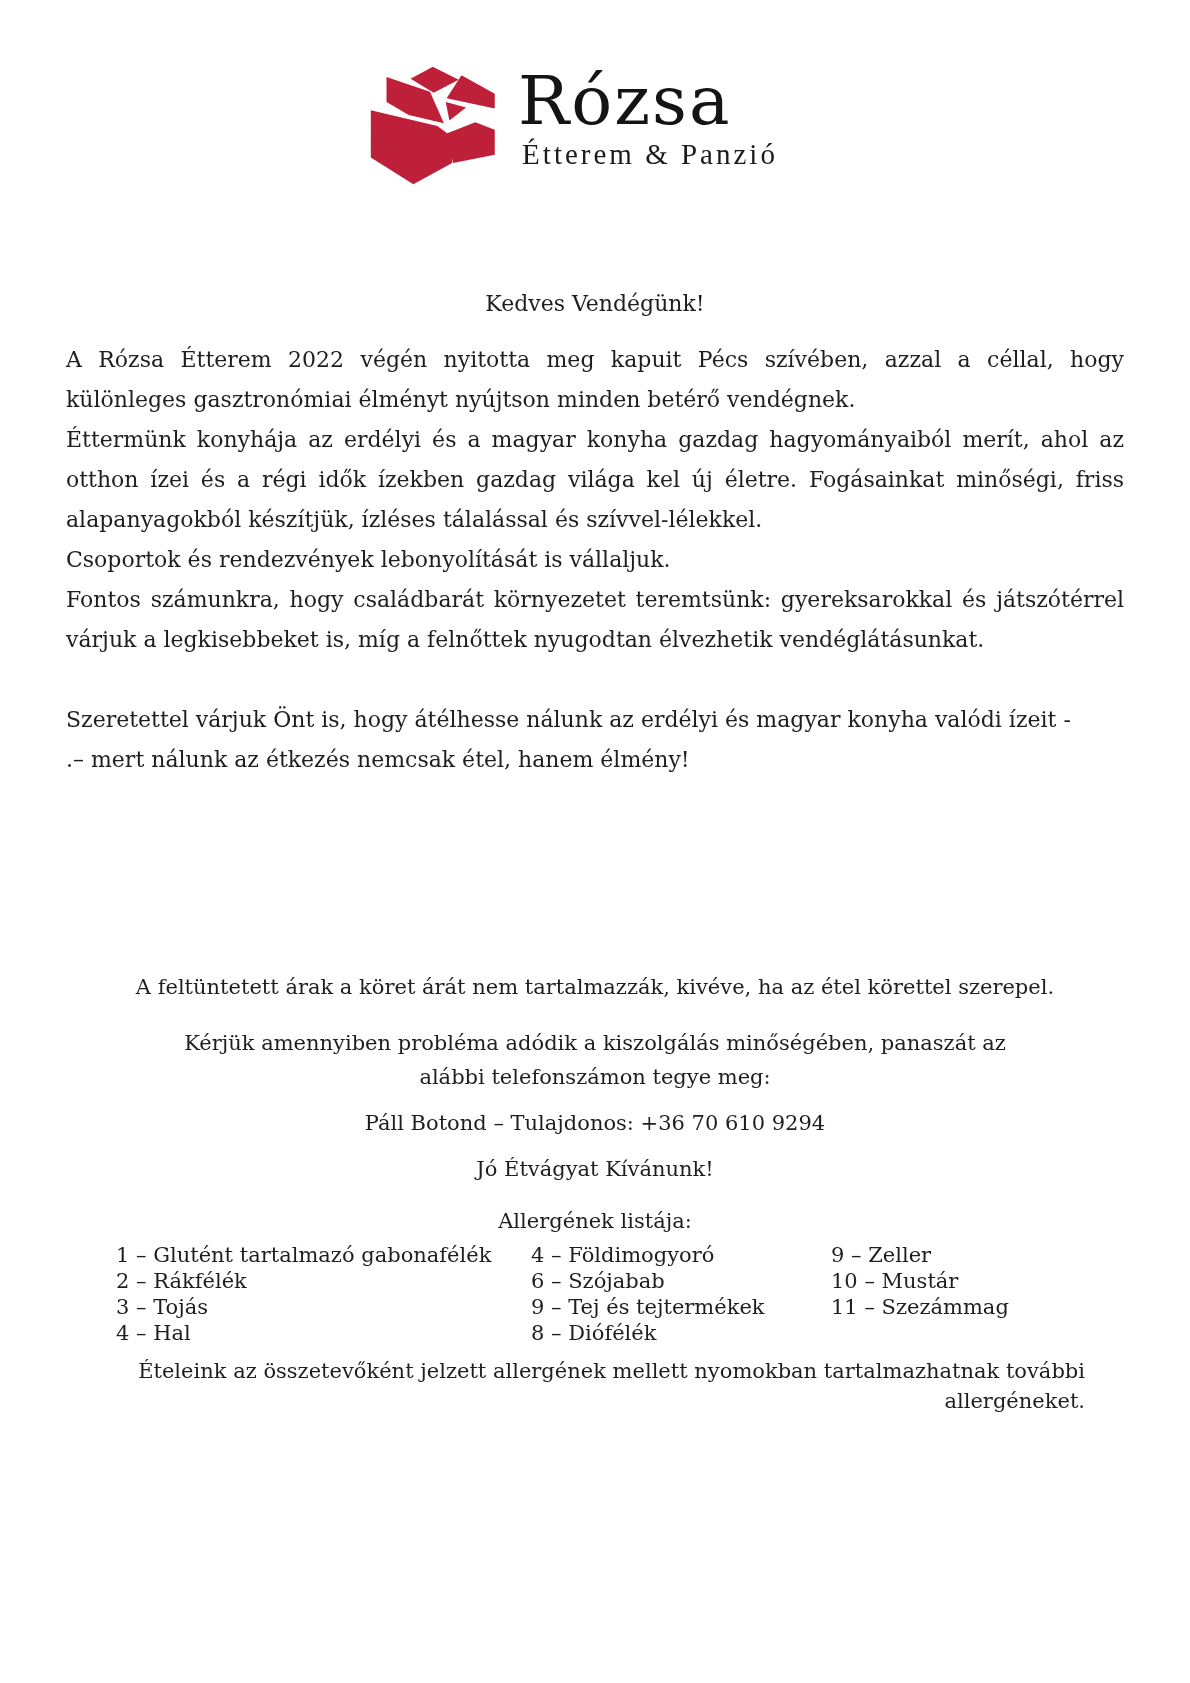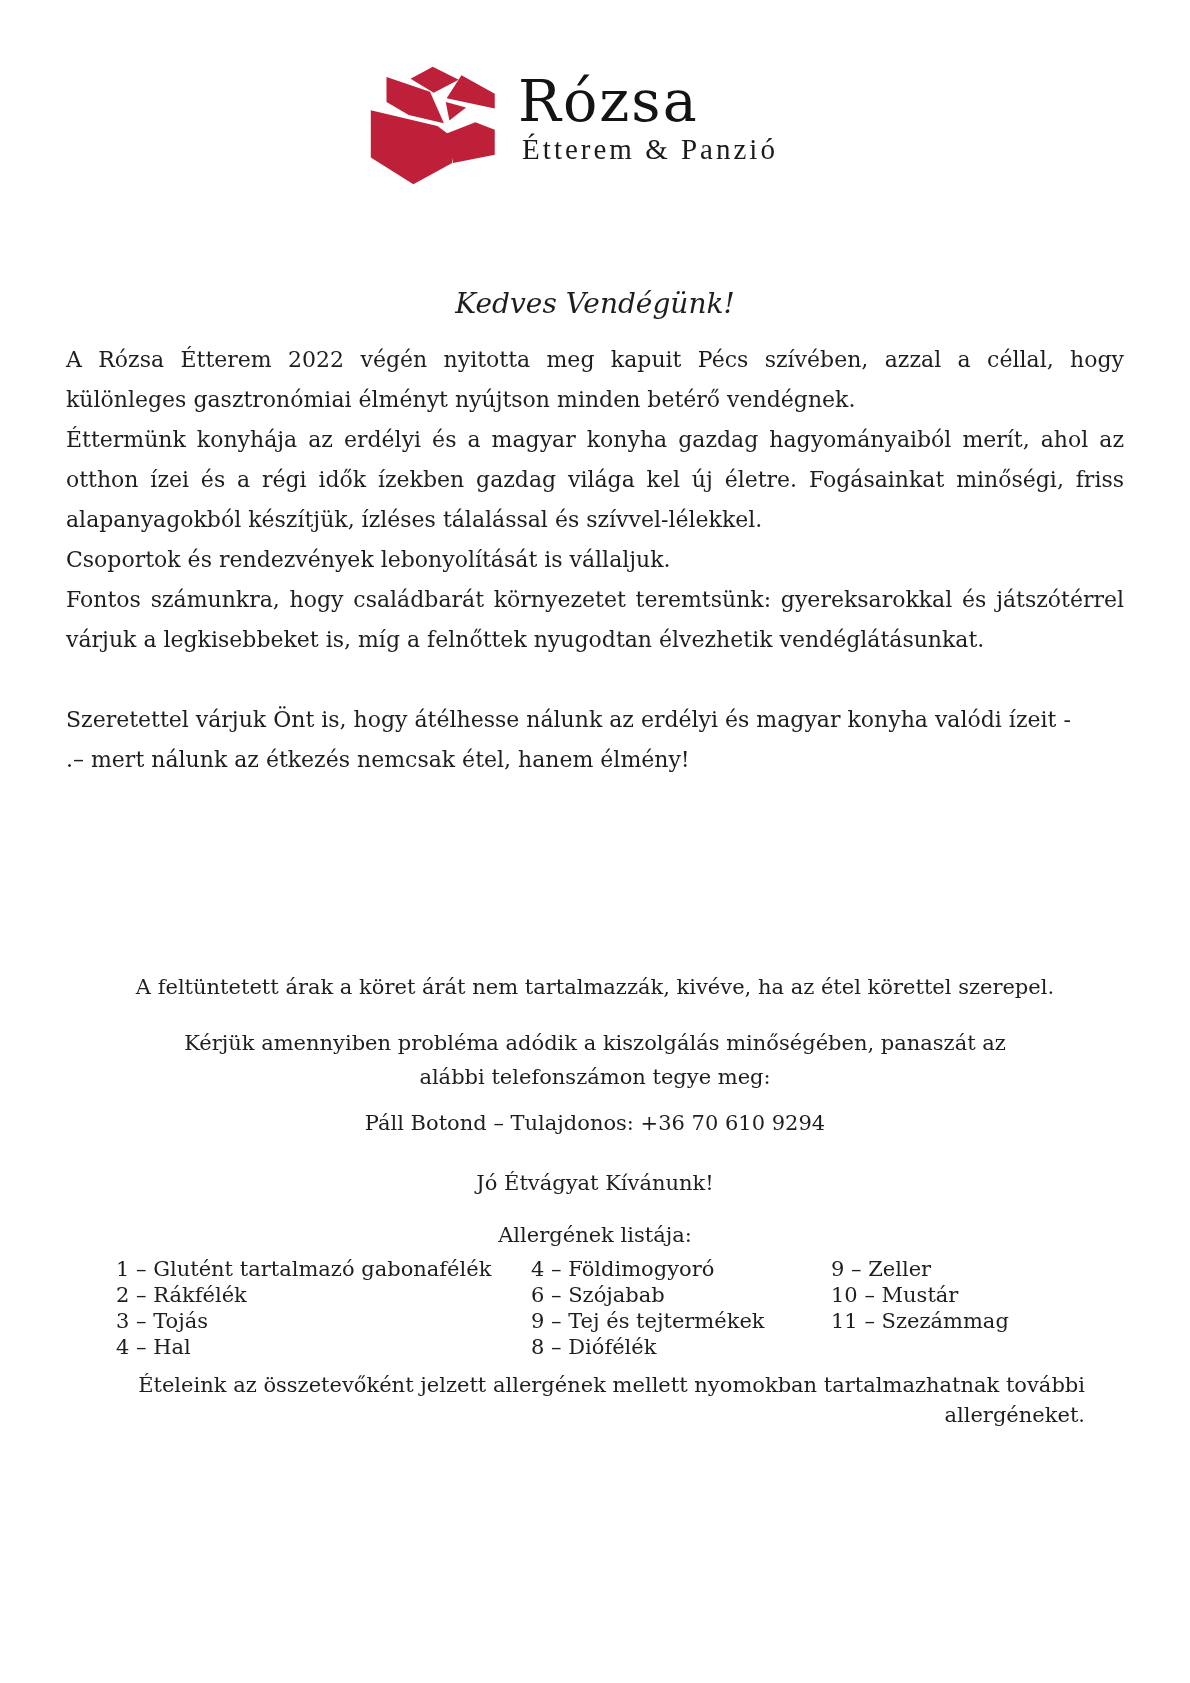--- a/index.html
+++ b/index.html
@@ -19,61 +19,60 @@
     display:flex;
     justify-content:center;
     align-items:center;
     transform:translateX(-28px);
   }
   .rose-wrap { width:148px; height:148px; flex:0 0 auto; }
   .rose-wrap svg { width:100%; height:100%; display:block; }
   .logo-text { margin-left:14px; text-align:left; }
   .brand {
     font-family:"DejaVu Serif", serif;
-    font-size:57px;
+    font-size:68px;
     line-height:0.95;
     font-weight:500;
     color:#141414;
     letter-spacing:2px;
   }
   .tagline {
     font-family:Liberation Serif, serif;
     font-size:29px;
     font-weight:400;
     color:#1b1b1b;
     letter-spacing:3px;
     margin-top:4px;
     padding-left:4px;
   }
   
   .greeting {
     margin-top:90px;
     text-align:center;
-    font-size:28px;
+    font-size:22px;
     line-height:40px;
-    font-style:italic;
   }
   .body-text {
     margin:16px 66px 8px 66px;
     font-size:22px;
     line-height:40px;
   }
   .body-text p { text-align:justify; }
   .body-text p.left { text-align:left; }
   .gap-above { margin-top:40px; }
   
   .notes { margin-top:190px; text-align:center; font-size:21px; }
   .note-line { line-height:34px; }
   .complaint {
     margin:22px auto 0 auto;
     max-width:880px;
     line-height:34px;
   }
   .owner { margin-top:12px; line-height:34px; }
-  .bon-appetit { margin-top:26px; line-height:34px; }
+  .bon-appetit { margin-top:12px; line-height:34px; }
   
   .allergens-title { margin-top:18px; text-align:center; font-size:21px; line-height:34px; }
   .allergen-table {
     margin:4px 66px 0 66px;
     padding-left:50px;
     display:flex;
     font-size:21px;
     line-height:26px;
   }
   .al-col-1 { width:415px; }

